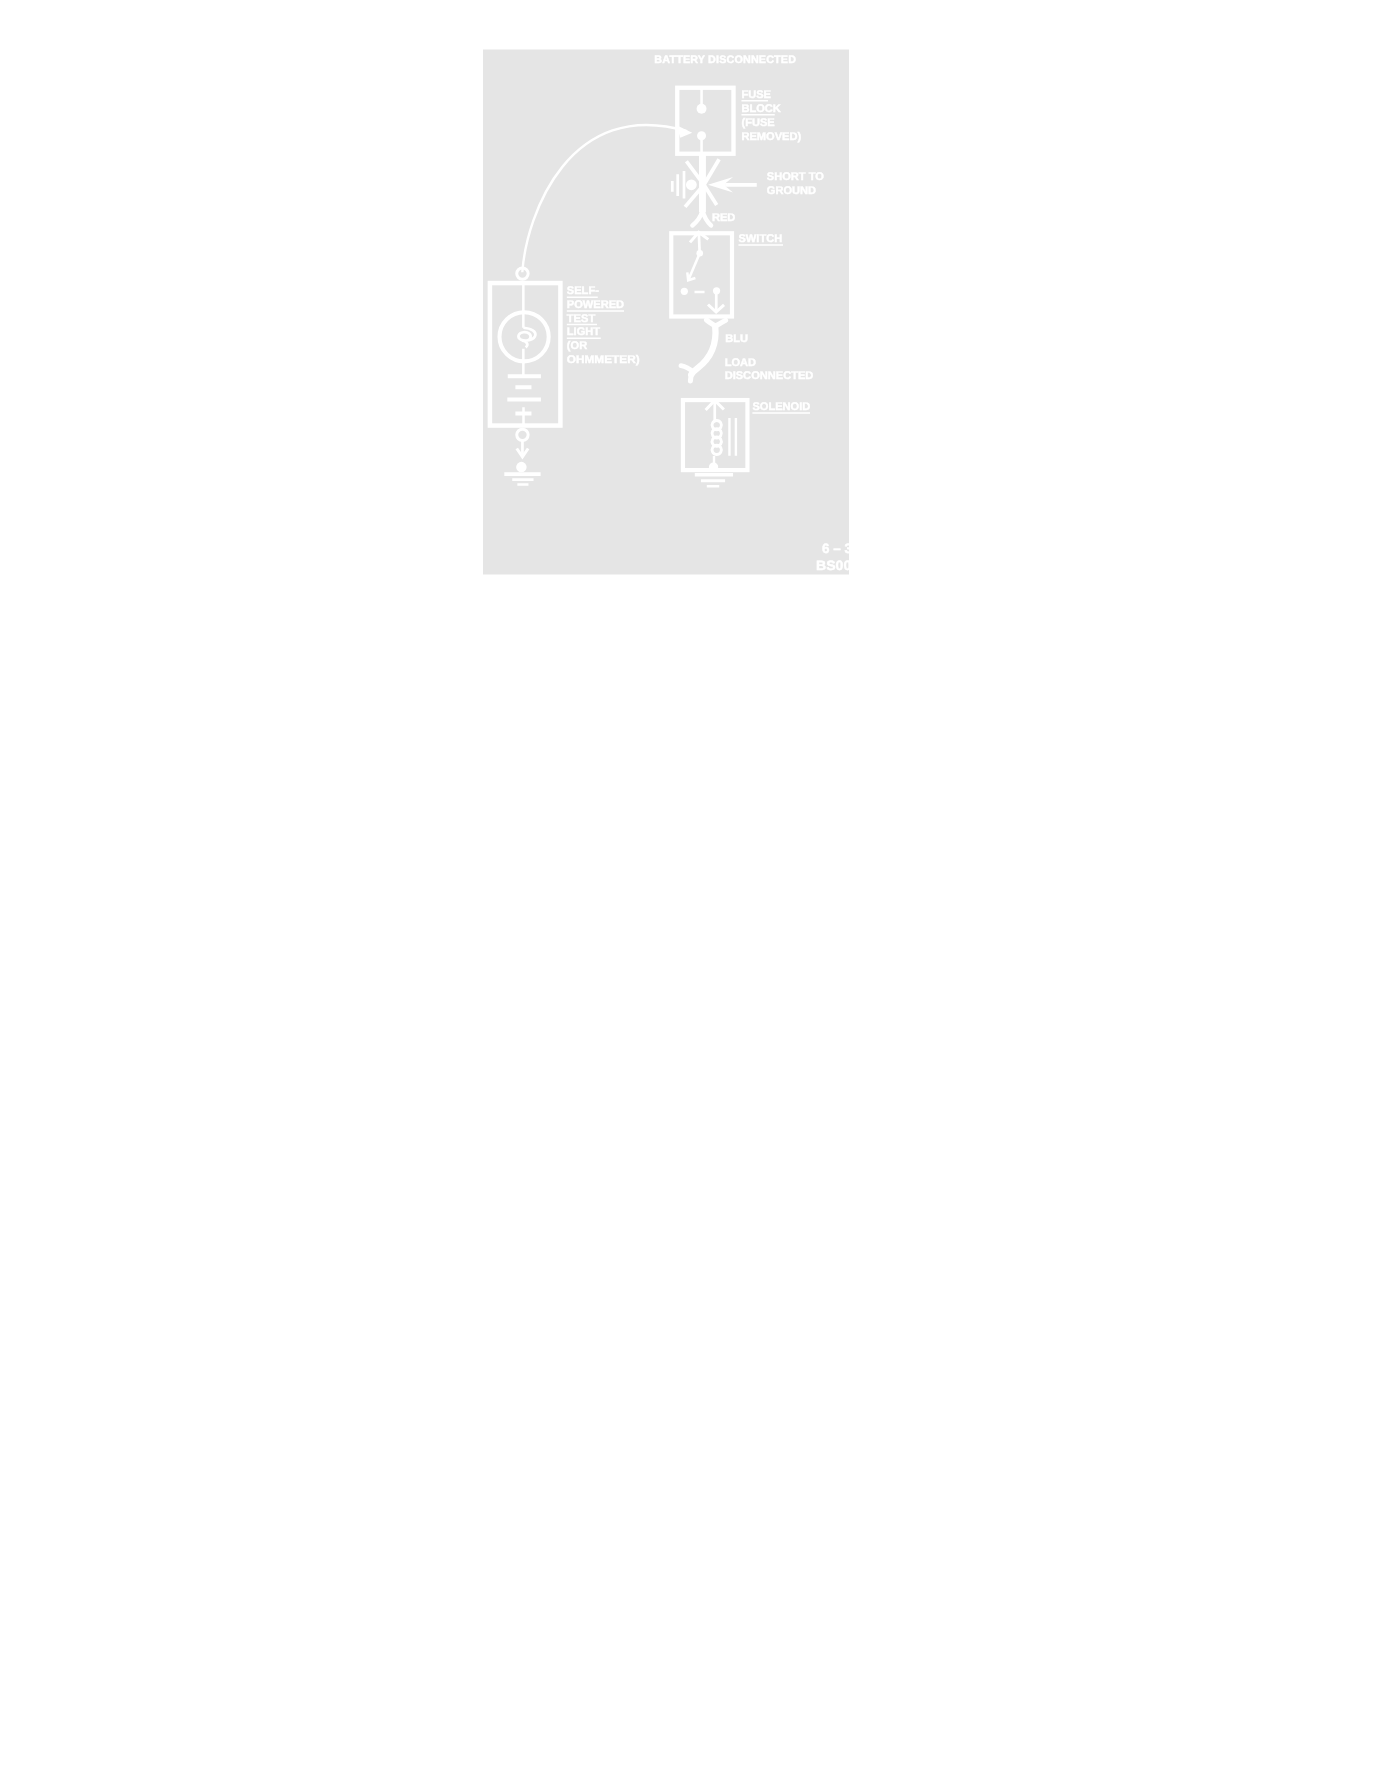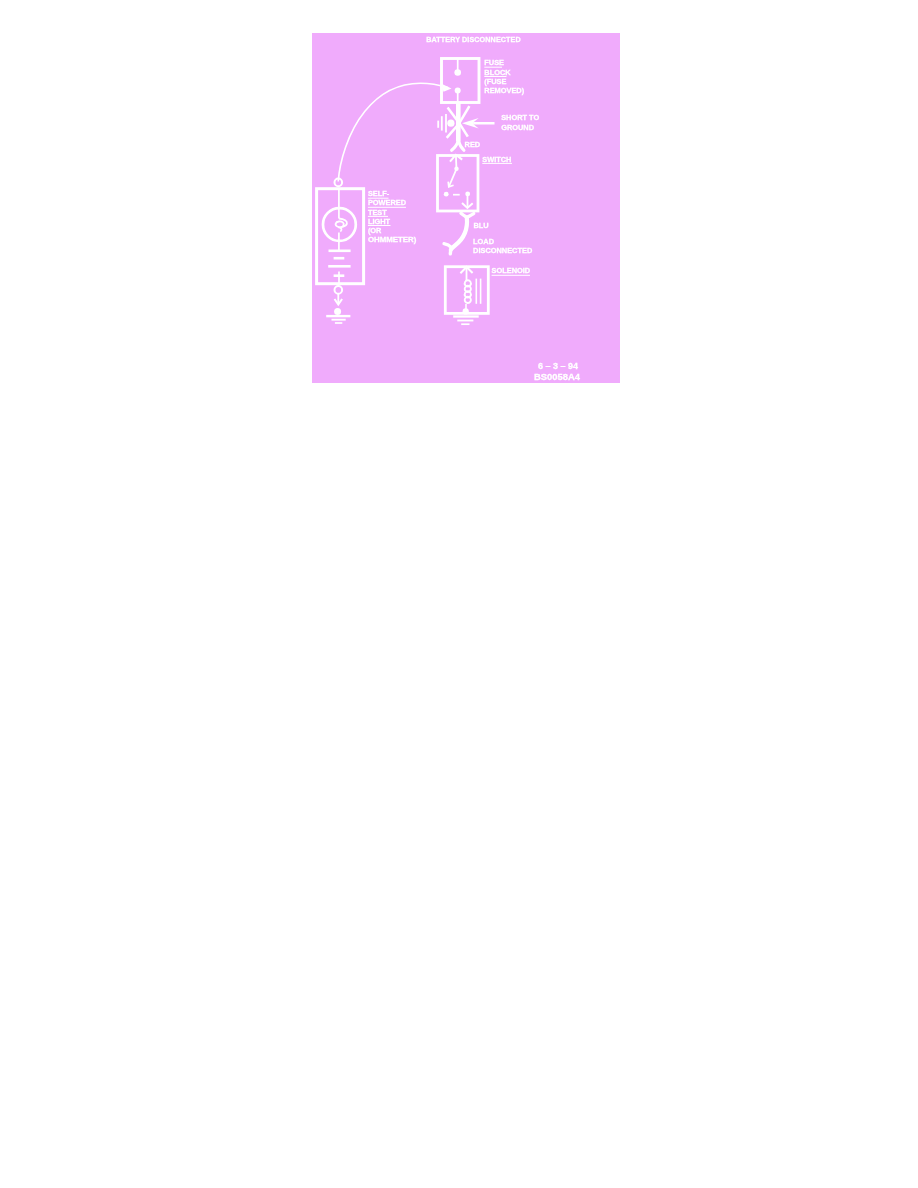--- a/index.html
+++ b/index.html
@@ -1,17 +1,17 @@
 <!DOCTYPE html>
 <html><head>
 <meta charset="utf-8">
 <style>
 html,body{margin:0;padding:0;background:#ffffff;}
 #page{position:relative;width:918px;height:1188px;background:#ffffff;overflow:hidden;}
-#panel{position:absolute;left:312px;top:33px;width:308px;height:350px;background:#f0abfc;}
+#panel{position:absolute;left:322px;top:33px;width:244px;height:350px;background:#e5e5e5;}
 #panel svg{filter:blur(0.3px);}
 text{font-family:"Liberation Sans",sans-serif;fill:#ffffff;font-weight:bold;stroke:#ffffff;stroke-width:0.28;}
 </style>
 </head>
 <body>
 
 <div id="page">
 
 <div id="panel">
 <svg width="274" height="350" viewBox="0 0 274 350">

